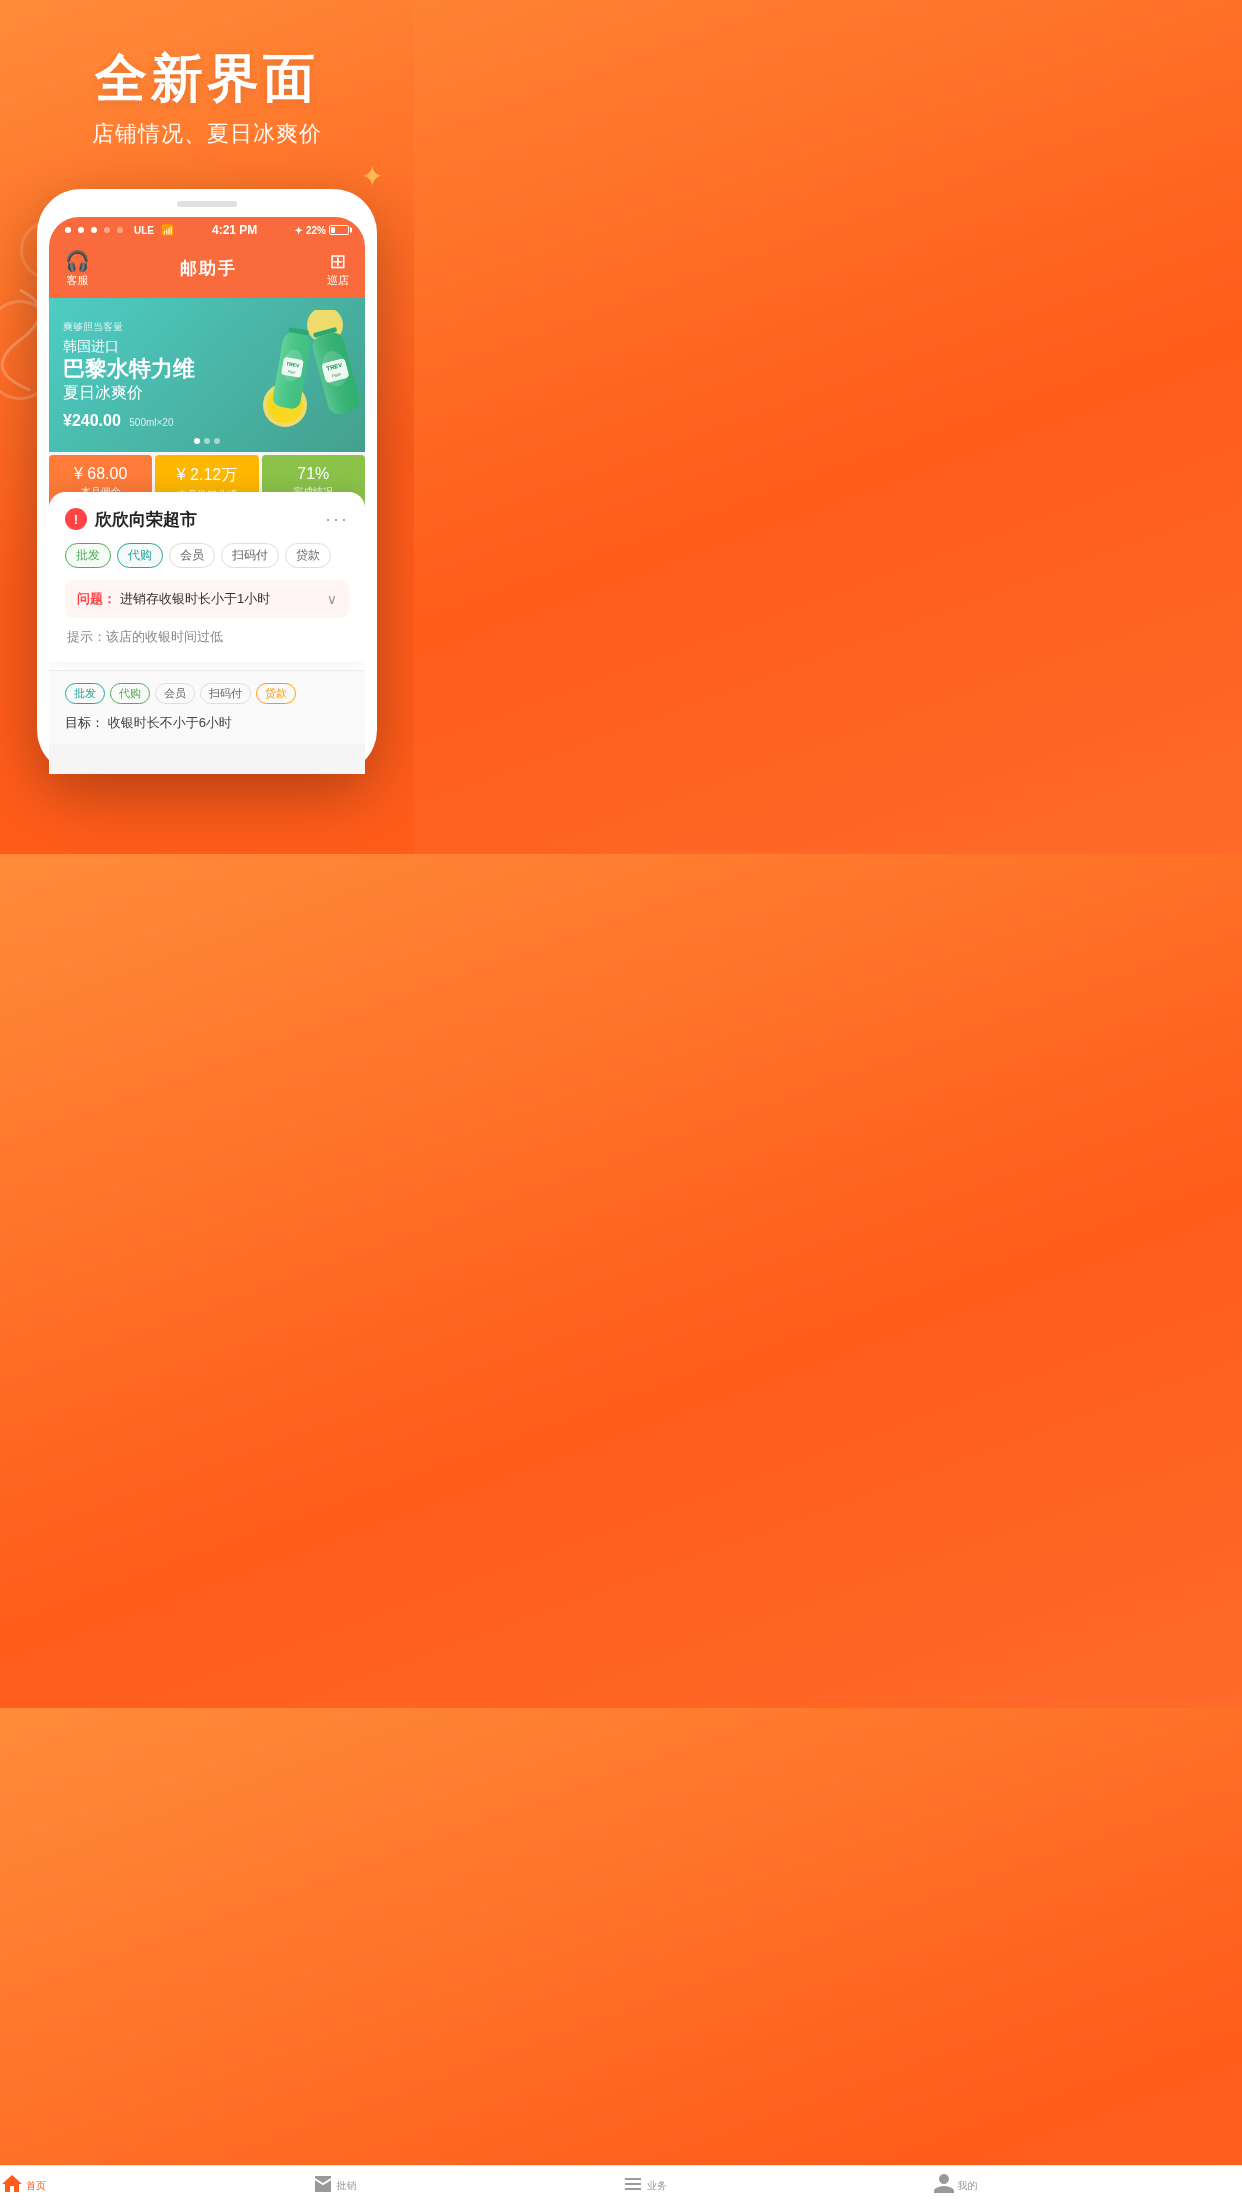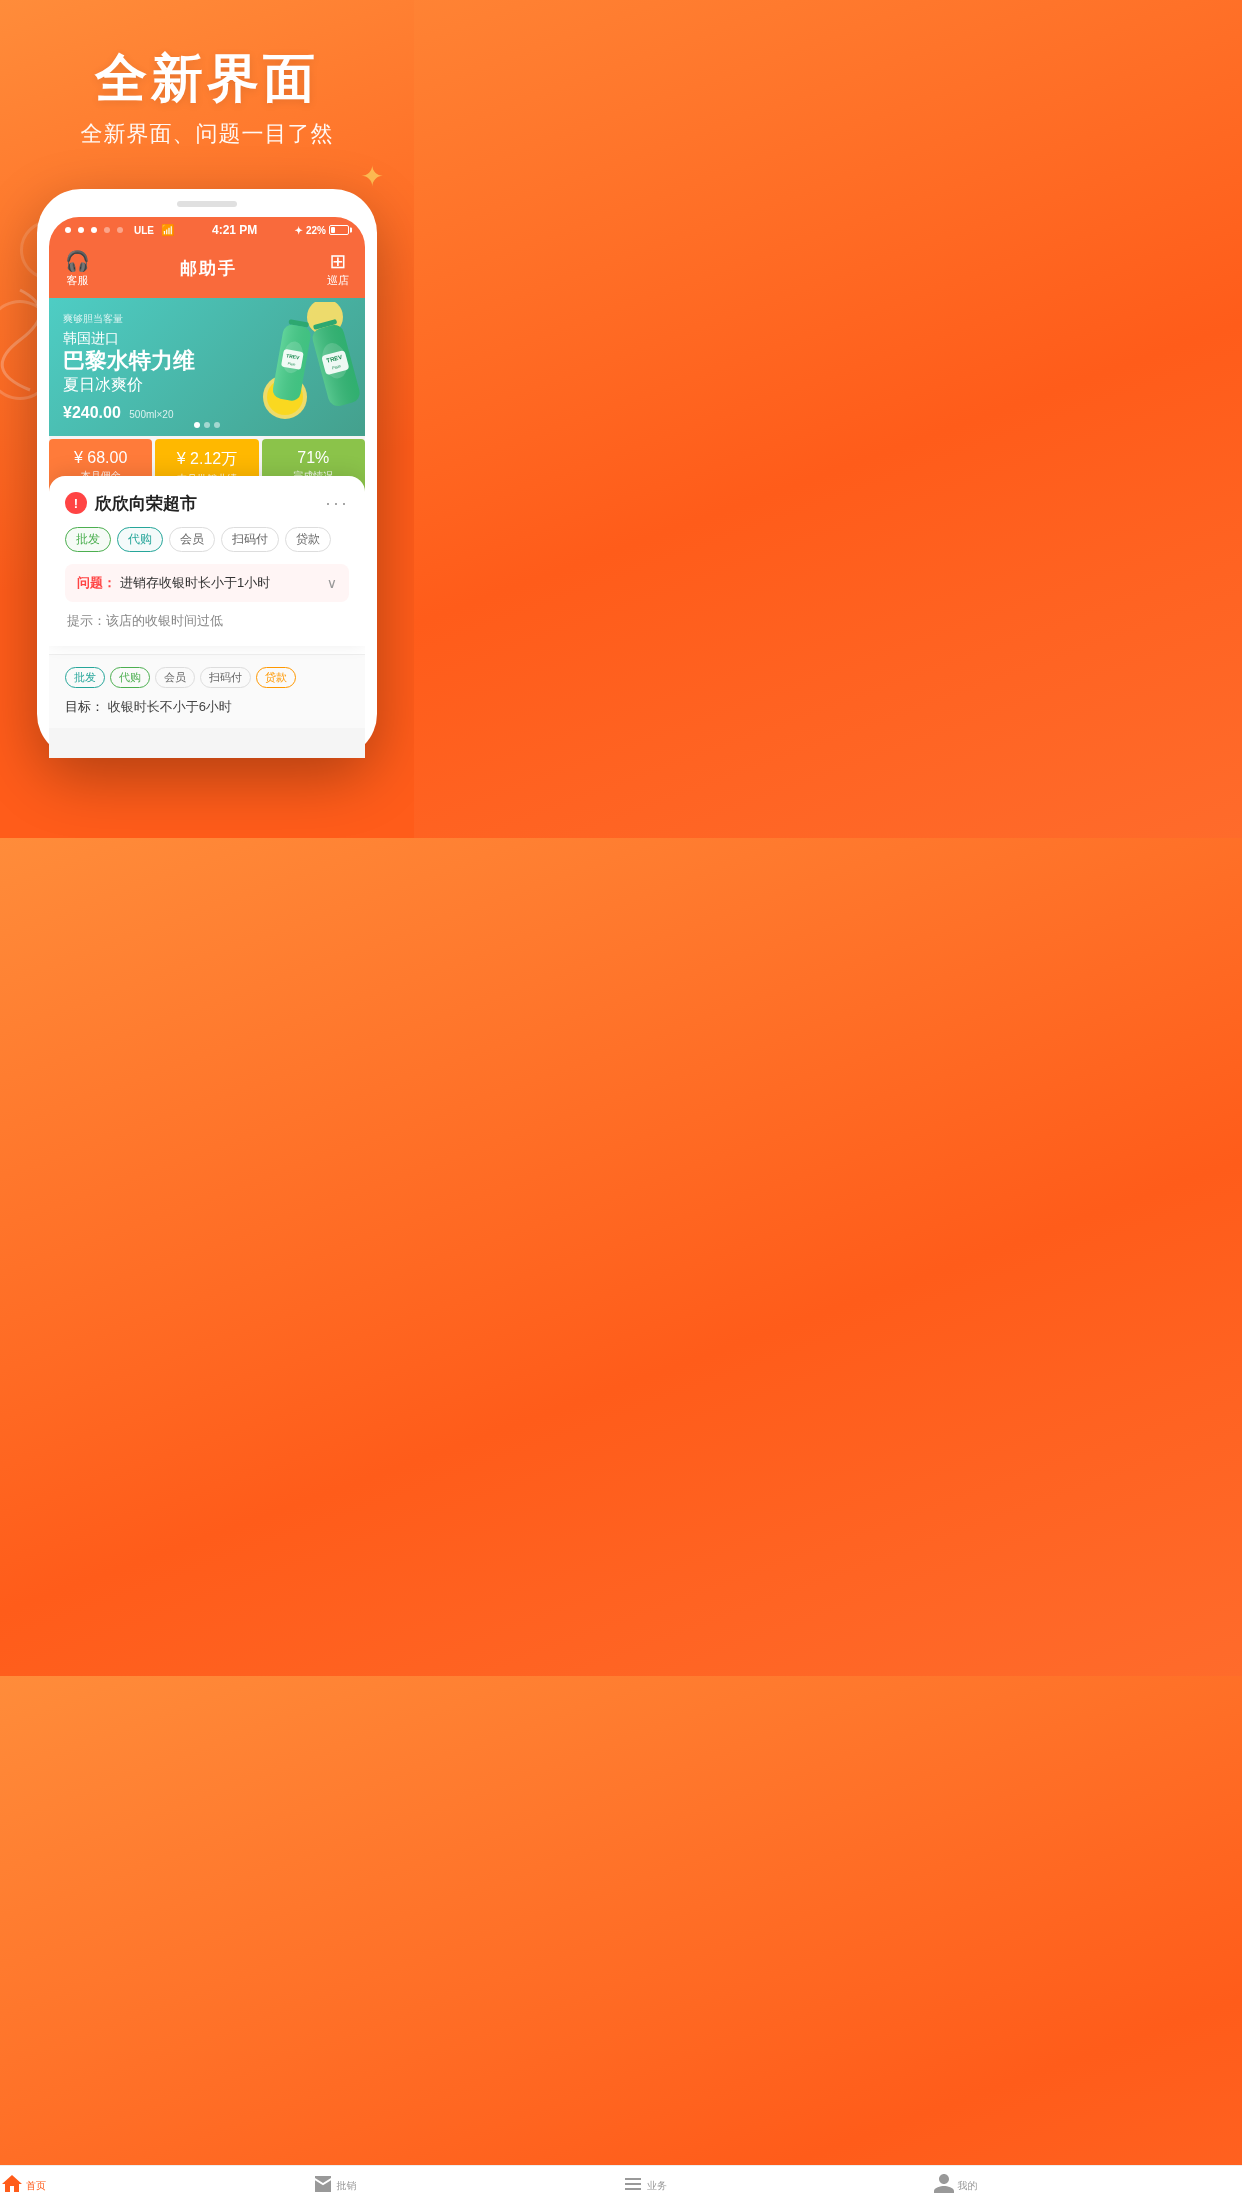--- a/index.html
+++ b/index.html
@@ -137,21 +137,21 @@
     .app-header-left { display: flex; flex-direction: column; align-items: center; font-size: 11px; }
     .app-header-icon { font-size: 20px; }
     .app-title { font-size: 17px; font-weight: 600; letter-spacing: 2px; }
     .app-header-right { display: flex; flex-direction: column; align-items: center; font-size: 11px; }
     .scan-icon { font-size: 20px; }
 
     
     .banner {
       background: linear-gradient(135deg, #4ecdc4 0%, #44a08d 100%);
       margin: 0;
-      padding: 14px 14px;
+      padding: 22px 14px;
       position: relative;
       min-height: 130px;
       overflow: hidden;
       display: flex;
       align-items: flex-end;
     }
     .banner-text { flex: 1; z-index: 2; }
     .banner-tag { font-size: 10px; color: rgba(255,255,255,0.8); margin-bottom: 4px; }
     .banner-title1 { font-size: 14px; color: white; font-weight: 500; }
     .banner-title2 { font-size: 22px; color: white; font-weight: 700; line-height: 1.2; }
@@ -322,21 +322,21 @@
     <div class="bg-deco-squiggle"></div>
     <div class="bg-deco-star">✦</div>
 
     <svg style="position:absolute;left:0;top:280px;width:80px;height:120px;opacity:0.25" viewBox="0 0 80 120">
       <path d="M20,10 Q60,30 20,60 Q-20,90 30,110" stroke="white" stroke-width="3" fill="none"></path>
     </svg>
   </div>
 
   <div class="header-section">
     <div class="main-title">全新界面</div>
-    <div class="sub-title">全新界面、问题一目了然</div>
+    <div class="sub-title">店铺情况、夏日冰爽价</div>
   </div>
 
   <div class="phone-container">
     <div class="phone-outer">
       <div class="phone-notch"></div>
       <div class="phone-screen">
 
         <div class="status-bar">
           <div class="status-left">
             <div class="status-dot"></div>

